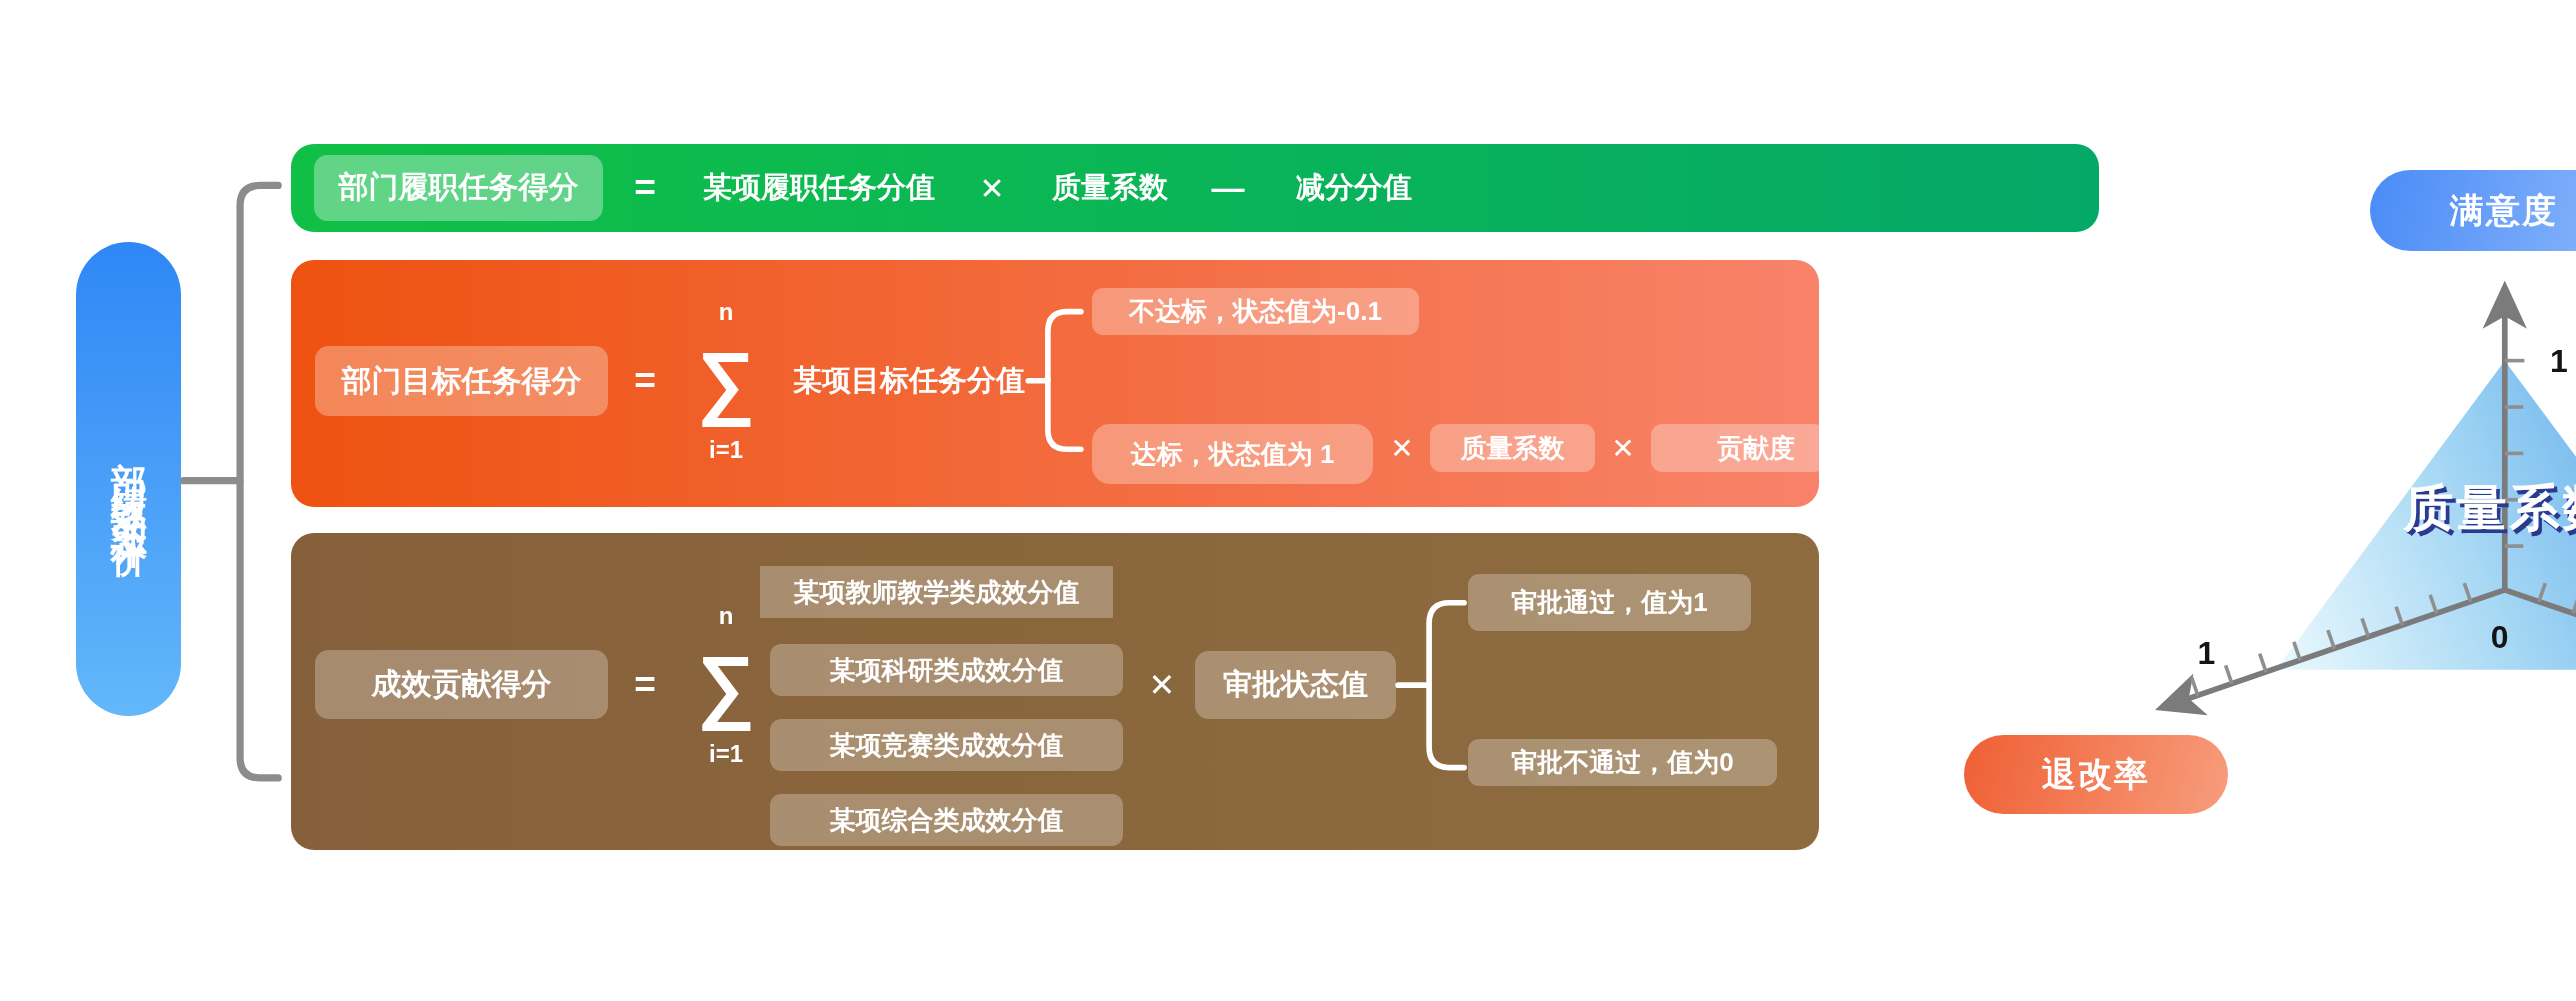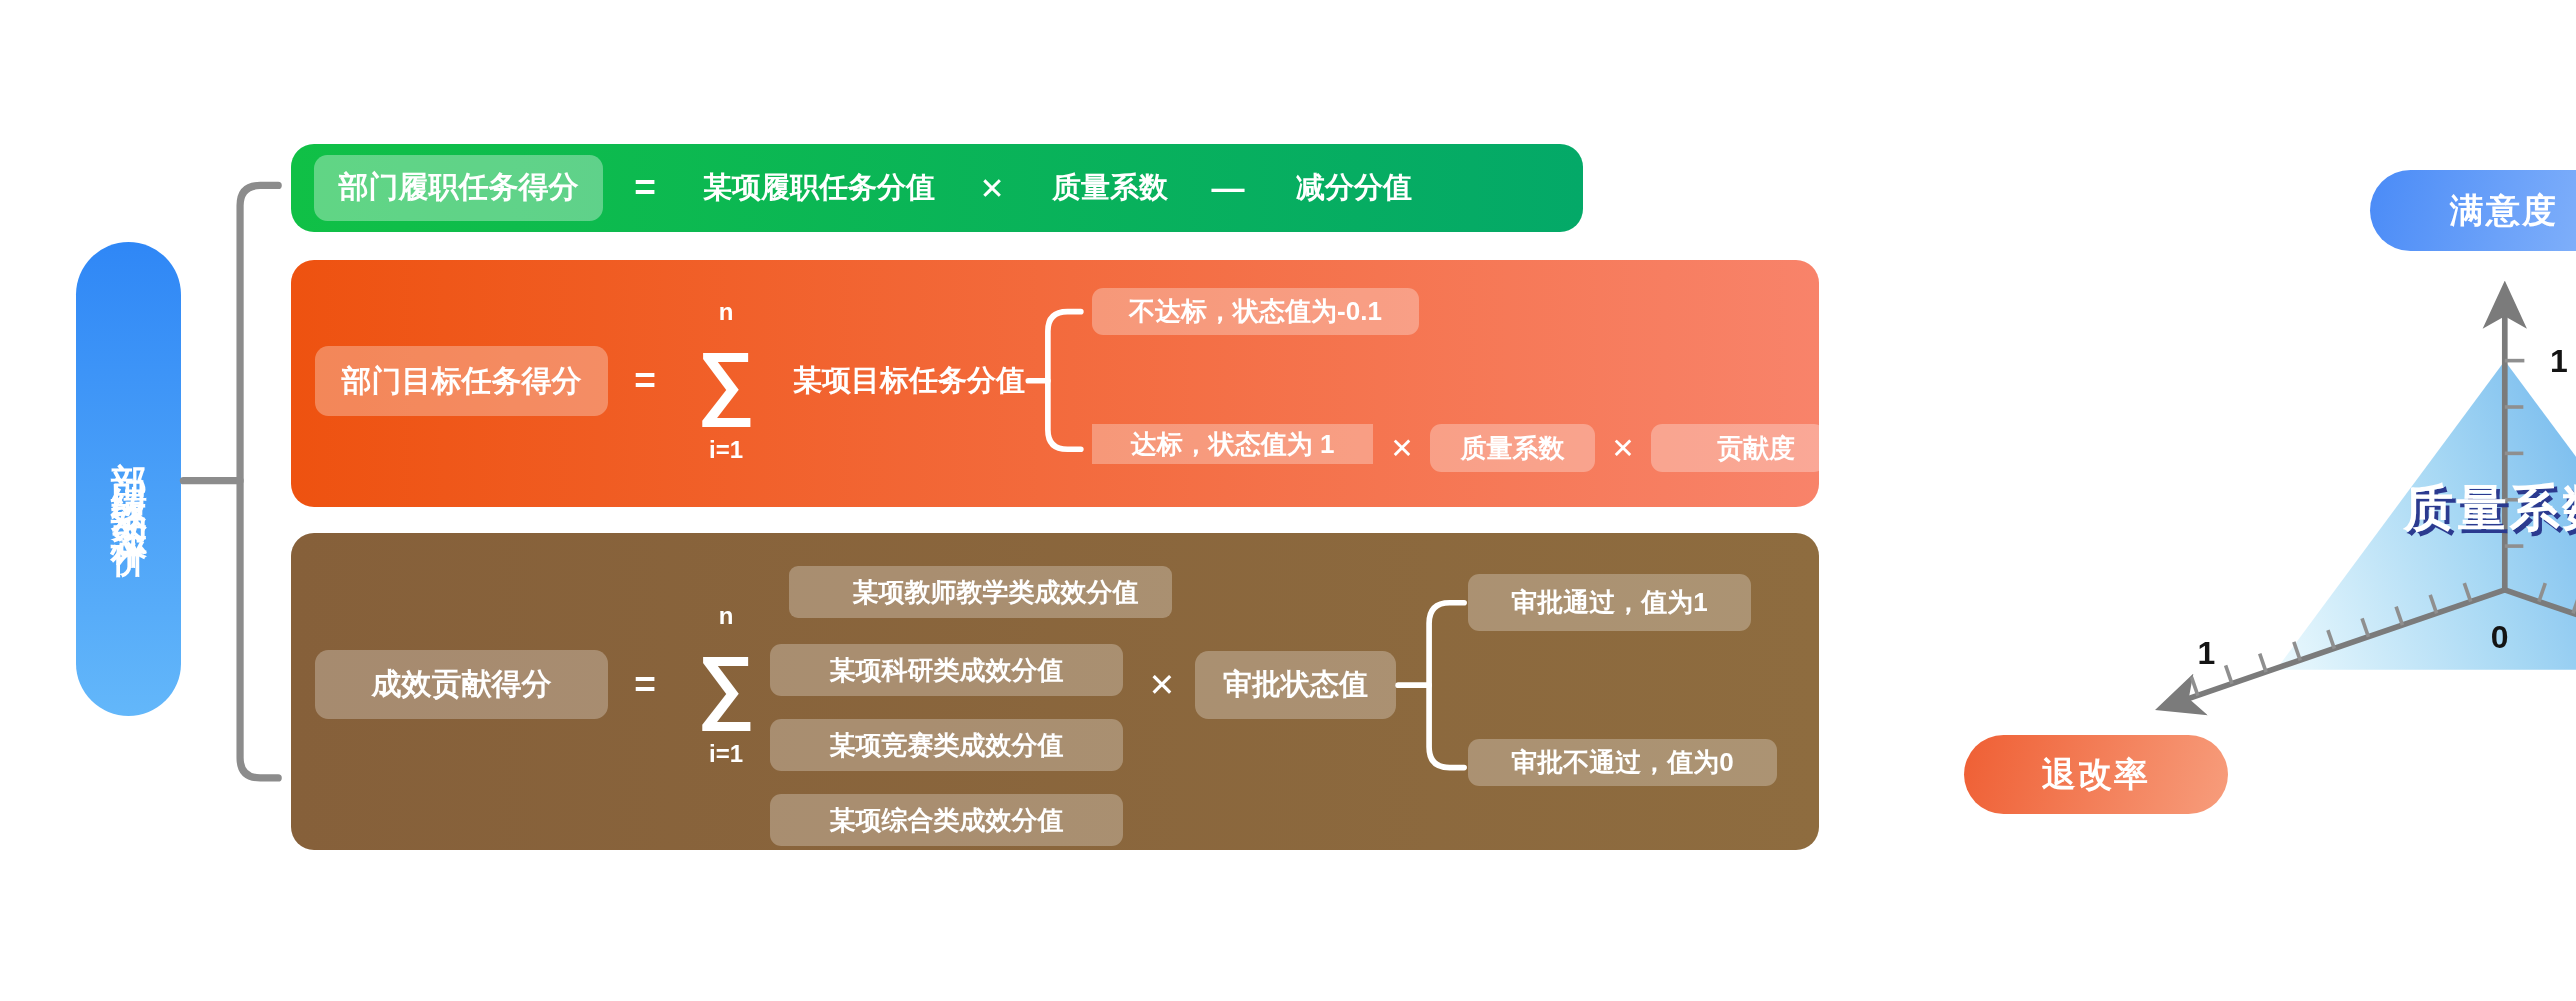--- a/index.html
+++ b/index.html
@@ -7,21 +7,21 @@
           font-family:"Liberation Sans","DejaVu Sans",sans-serif;font-weight:700;}
   .abs{position:absolute;}
   .ctr{display:flex;align-items:center;justify-content:center;}
   
   .root-pill{left:76px;top:242px;width:105px;height:474px;border-radius:53px;
     background:linear-gradient(180deg,#2f87f6 0%,#4ba1f8 55%,#63b7fa 100%);
     color:#fff;writing-mode:vertical-rl;text-orientation:upright;
     font-size:36px;letter-spacing:0.32em;display:flex;align-items:center;justify-content:center;}
   
   .bar{border-radius:23px;}
-  .bar.green{left:291px;top:144px;width:1292px;height:88px;
+  .bar.green{left:291px;top:144px;width:1808px;height:88px;
     background:linear-gradient(90deg,#10c046 0%,#04a968 100%);}
   .bar.orange{left:291px;top:260px;width:1528px;height:247px;
     background:linear-gradient(90deg,#ee5210 0%,#f8836a 100%);}
   .bar.brown{left:291px;top:533px;width:1528px;height:317px;
     background:linear-gradient(90deg,#86603a 0%,#8e6c3f 100%);}
   .chip{position:absolute;background:rgba(255,255,255,0.30);border-radius:13.4px;
     display:flex;align-items:center;justify-content:center;color:#fff;}
   .brown .chip{background:rgba(255,255,255,0.27);}
   .green .chip{background:rgba(255,255,255,0.34);}
   .op{position:absolute;transform:translate(-50%,-50%);color:#fff;}
@@ -64,36 +64,36 @@
   <div class="abs bar orange">
     <div class="chip fs58" style="left:24px;top:86px;width:293px;height:70px;text-align:center;">部门目标任务得分</div>
     <span class="op fs72" style="left:354px;top:121px;">=</span>
     <div class="sigma" style="left:394px;top:40px;width:82px;height:162px;">
       <span class="sub">n</span>
       <span class="sym">∑</span>
       <span class="sub">i=1</span>
     </div>
     <span class="term fs56" style="left:618px;top:121px;">某项目标任务分值</span>
     <div class="chip fs50" style="left:801px;top:28px;width:327px;height:47px;border-radius:11.3px;">不达标，状态值为-0.1</div>
-    <div class="chip fs50" style="left:801px;top:164px;width:281px;height:40px;border-radius:0;">达标，状态值为 1</div>
+    <div class="chip fs50" style="left:801px;top:164px;width:281px;height:60px;border-radius:18px;">达标，状态值为 1</div>
     <span class="op fs54" style="left:1111px;top:188px;">✕</span>
     <div class="chip fs50" style="left:1139px;top:164px;width:165px;height:48px;border-radius:11.3px;">质量系数</div>
     <span class="op fs54" style="left:1332px;top:188px;">✕</span>
     <div class="chip fs50" style="left:1360px;top:164px;width:138px;height:48px;border-radius:11.3px;padding-left:36px;">贡献度</div>
   </div>
 
   <div class="abs bar brown">
     <div class="chip fs58" style="left:24px;top:117px;width:293px;height:69px;">成效贡献得分</div>
     <span class="op fs72" style="left:354px;top:152px;">=</span>
     <div class="sigma" style="left:394px;top:71px;width:82px;height:162px;">
       <span class="sub">n</span>
       <span class="sym">∑</span>
       <span class="sub">i=1</span>
     </div>
-    <div class="chip fs50" style="left:498px;top:33px;width:353px;height:52px;border-radius:9px;padding-left:30px;">某项教师教学类成效分值</div>
+    <div class="chip fs50" style="left:469px;top:33px;width:353px;height:52px;border-radius:1px;">某项教师教学类成效分值</div>
     <div class="chip fs50" style="left:479px;top:111px;width:353px;height:52px;border-radius:11.3px;">某项科研类成效分值</div>
     <div class="chip fs50" style="left:479px;top:186px;width:353px;height:52px;border-radius:11.3px;">某项竞赛类成效分值</div>
     <div class="chip fs50" style="left:479px;top:261px;width:353px;height:52px;border-radius:11.3px;">某项综合类成效分值</div>
     <span class="op" style="left:871px;top:152px;font-size:32px;">✕</span>
     <div class="chip fs56" style="left:904px;top:118px;width:201px;height:68px;">审批状态值</div>
     <div class="chip fs50" style="left:1177px;top:41px;width:283px;height:57px;border-radius:11.3px;">审批通过，值为1</div>
     <div class="chip fs50" style="left:1177px;top:206px;width:309px;height:47px;border-radius:11.3px;">审批不通过，值为0</div>
   </div>
 
   <svg class="overlay" viewBox="0 0 6095 1943">

